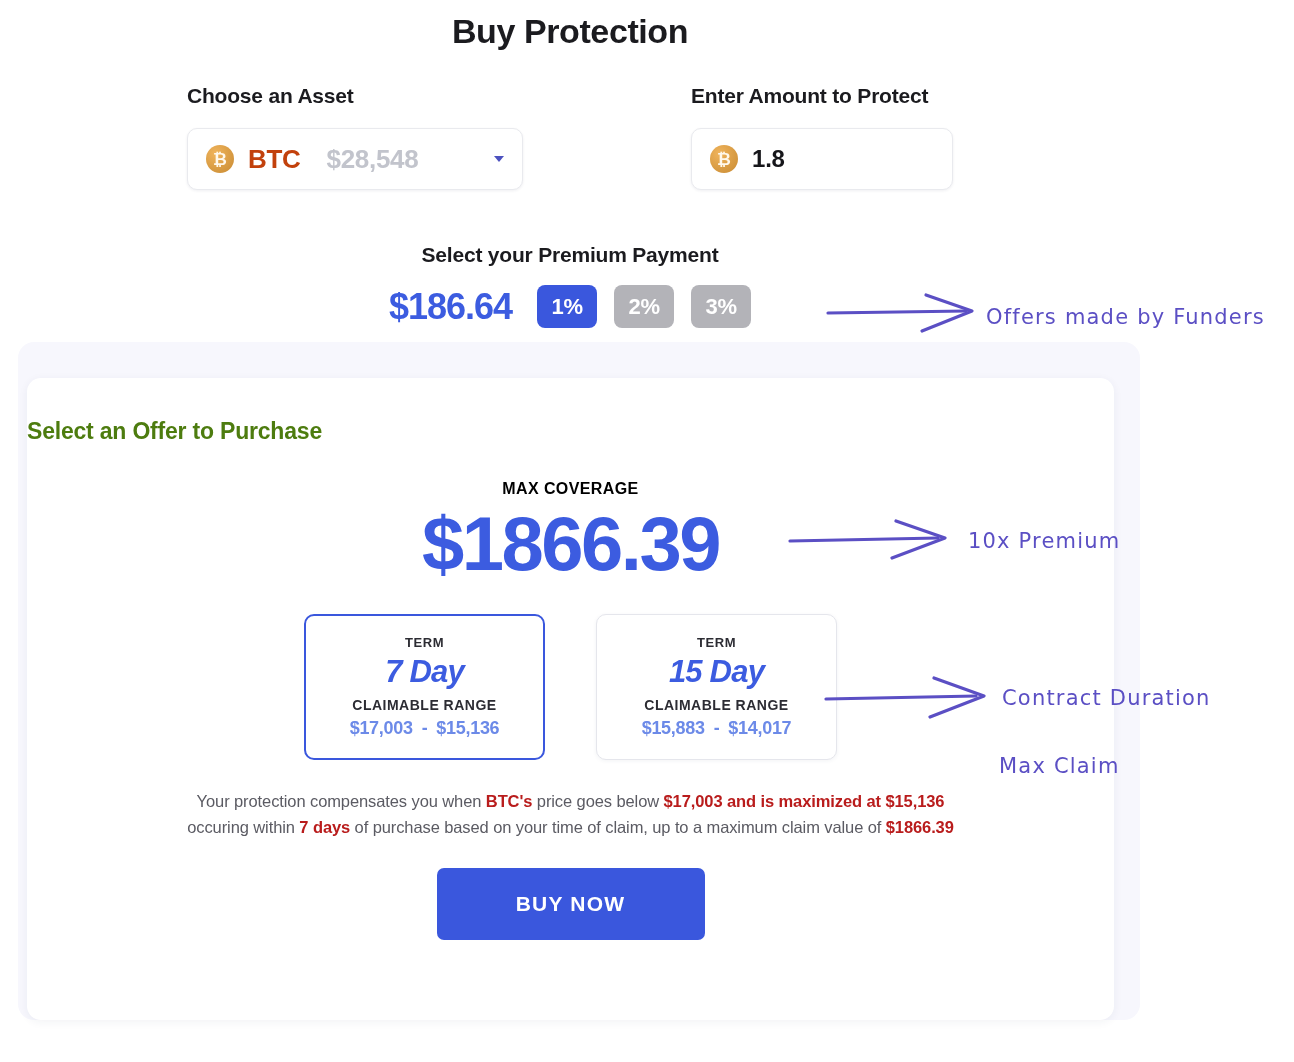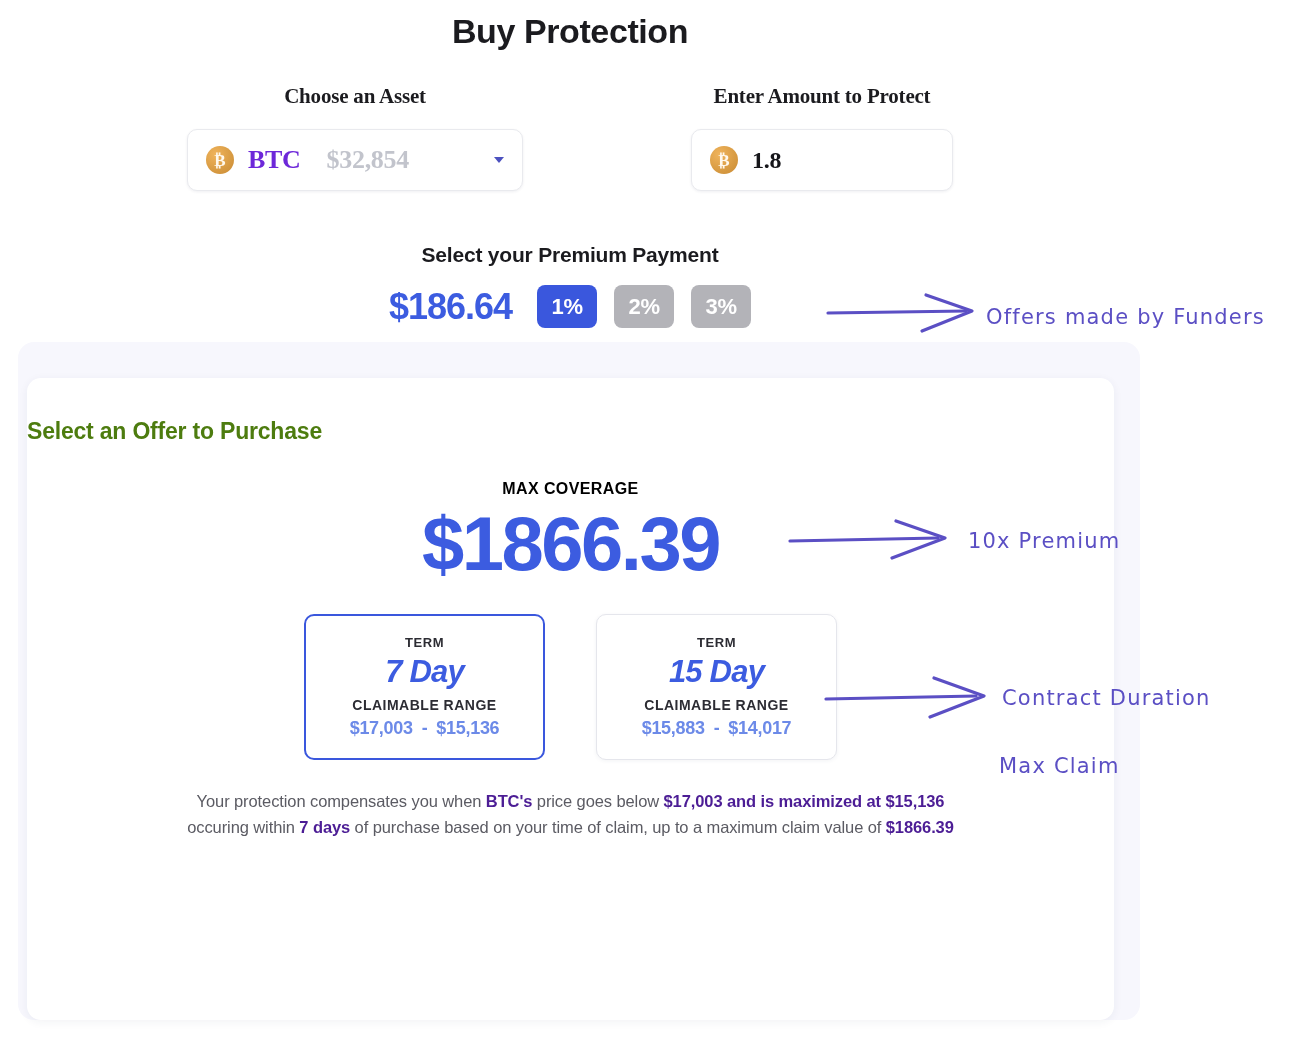--- a/index.html
+++ b/index.html
@@ -35,21 +35,21 @@
 
   
   .top-row {
     position: absolute;
     left: 0; top: 84px;
     width: 1140px;
     display: flex;
     justify-content: center;
     gap: 168px;
   }
-  .field-group { display: flex; flex-direction: column; align-items: center; font-family: Liberation Serif, serif; }
+  .field-group { display: flex; flex-direction: column; align-items: flex-start; }
   .field-label {
     font-size: 21px;
     font-weight: 700;
     color: #1b1b1f;
     letter-spacing: -0.2px;
     margin-bottom: 20px;
   }
   .field-box {
     background: #ffffff;
     border: 1px solid #e9eaee;
@@ -73,21 +73,21 @@
     display: flex;
     align-items: center;
     justify-content: center;
     flex: 0 0 auto;
     line-height: 1;
   }
 
   .asset-symbol {
     font-size: 26px;
     font-weight: 700;
-    color: #6d28d9;
+    color: #c2410c;
     margin-left: 14px;
     letter-spacing: -0.3px;
   }
   .asset-price {
     font-size: 26px;
     font-weight: 600;
     color: #c2c4cc;
     margin-left: 26px;
     letter-spacing: -0.3px;
   }
@@ -255,21 +255,21 @@
   
   .description {
     margin: 28px auto 0;
     width: 790px;
     text-align: center;
     font-size: 16.5px;
     line-height: 26px;
     color: #5b5b63;
     letter-spacing: -0.1px;
   }
-  .description b { color: #4c1d95; font-weight: 700; }
+  .description b { color: #b91c1c; font-weight: 700; }
 
   
   .buy-now-wrap {
     margin-top: 28px;
     display: flex;
     justify-content: center;
   }
   .buy-now {
     width: 268px;
     height: 72px;
@@ -306,21 +306,21 @@
 
   <div class="page-title">Buy Protection</div>
 
   <div class="top-row">
 
     <div class="field-group">
       <div class="field-label">Choose an Asset</div>
       <div class="field-box asset-box">
         <span class="coin-icon">₿</span>
         <span class="asset-symbol">BTC</span>
-        <span class="asset-price">$32,854</span>
+        <span class="asset-price">$28,548</span>
         <span class="chevron"></span>
       </div>
     </div>
 
     <div class="field-group">
       <div class="field-label">Enter Amount to Protect</div>
       <div class="field-box amount-box">
         <span class="coin-icon">₿</span>
         <span class="amount-value" placeholder="0.0">1.8</span>
       </div>
@@ -369,20 +369,23 @@
             <span>$14,017</span>
           </div>
         </div>
 
       </div>
 
       <div class="description">
         <span>Your protection compensates you when </span><b>BTC's</b><span> price goes below </span><b>$17,003 and is maximized at  $15,136</b><span> occuring within </span><b>7 days</b><span> of purchase based on your time of claim, up to a maximum claim value of </span><b>$1866.39</b>
       </div>
 
+      <div class="buy-now-wrap">
+        <button class="buy-now">BUY NOW</button>
+      </div>
 
     </div>
   </div>
 
   <svg class="ann-arrow" style="left:826px; top:292px;" width="160" height="42" viewBox="0 0 160 42">
     <path d="M2 21 L140 19" stroke="#5b4fc4" stroke-width="3.2" fill="none" stroke-linecap="round"></path>
     <path d="M100 3 L146 19 L96 39" stroke="#5b4fc4" stroke-width="3.2" fill="none" stroke-linecap="round" stroke-linejoin="round"></path>
   </svg>
   <div class="annotation ann-funders">Offers made by Funders</div>
 

